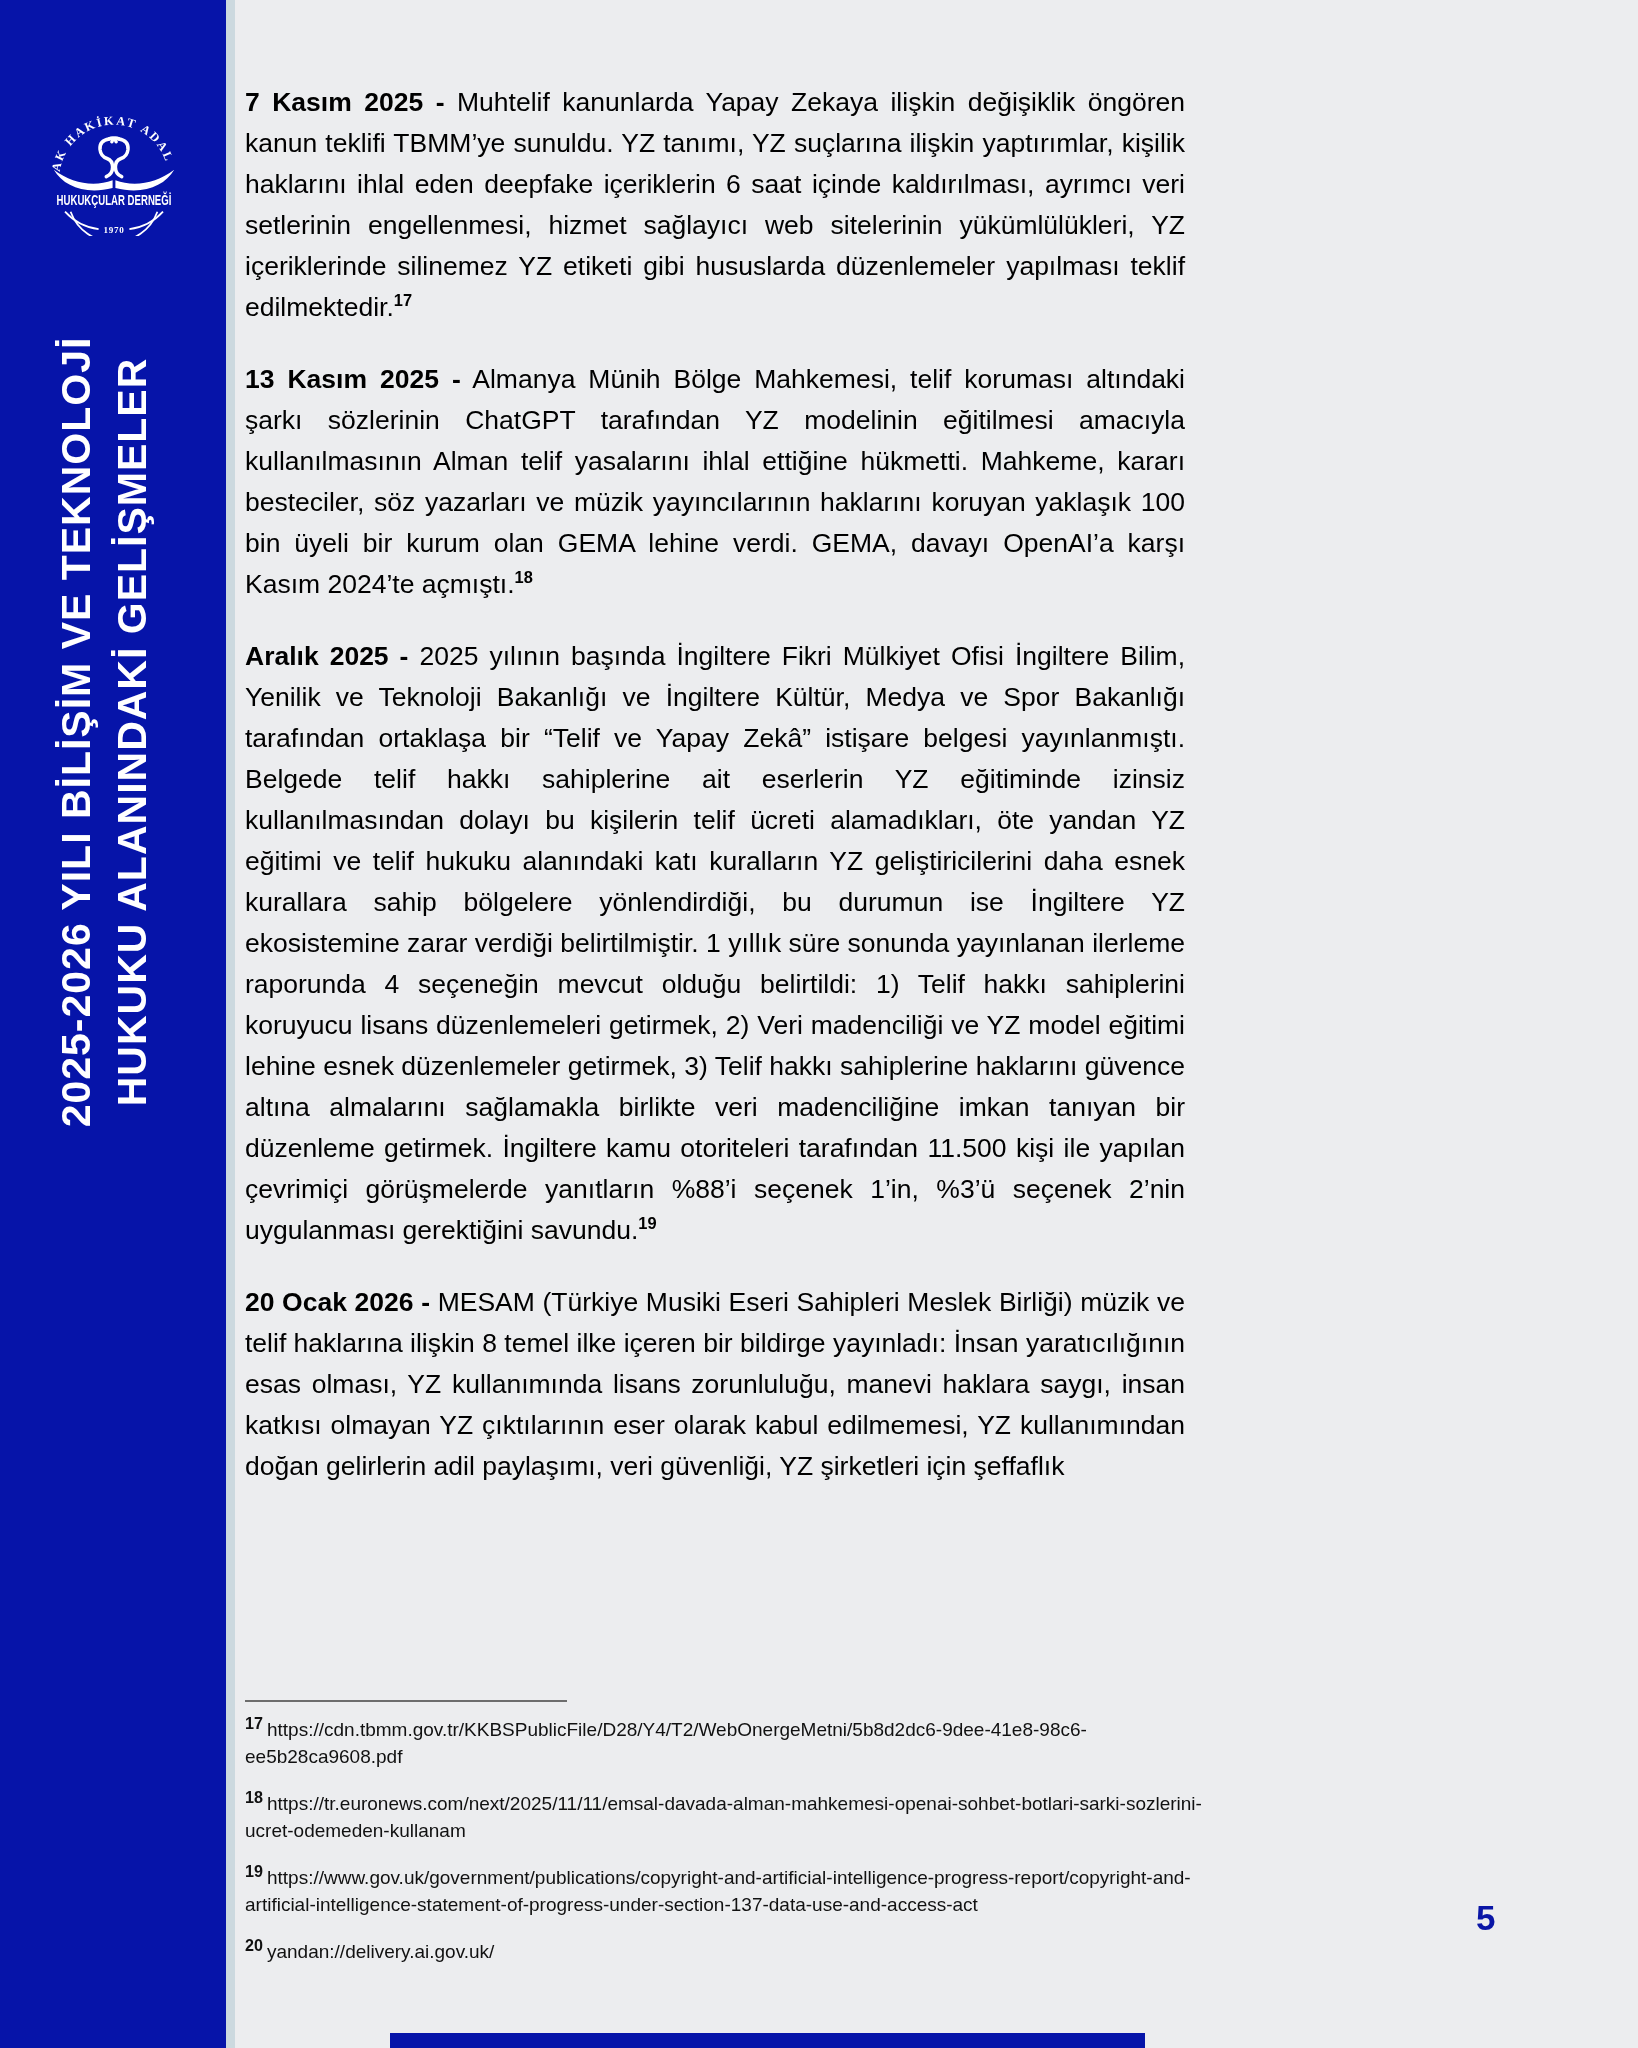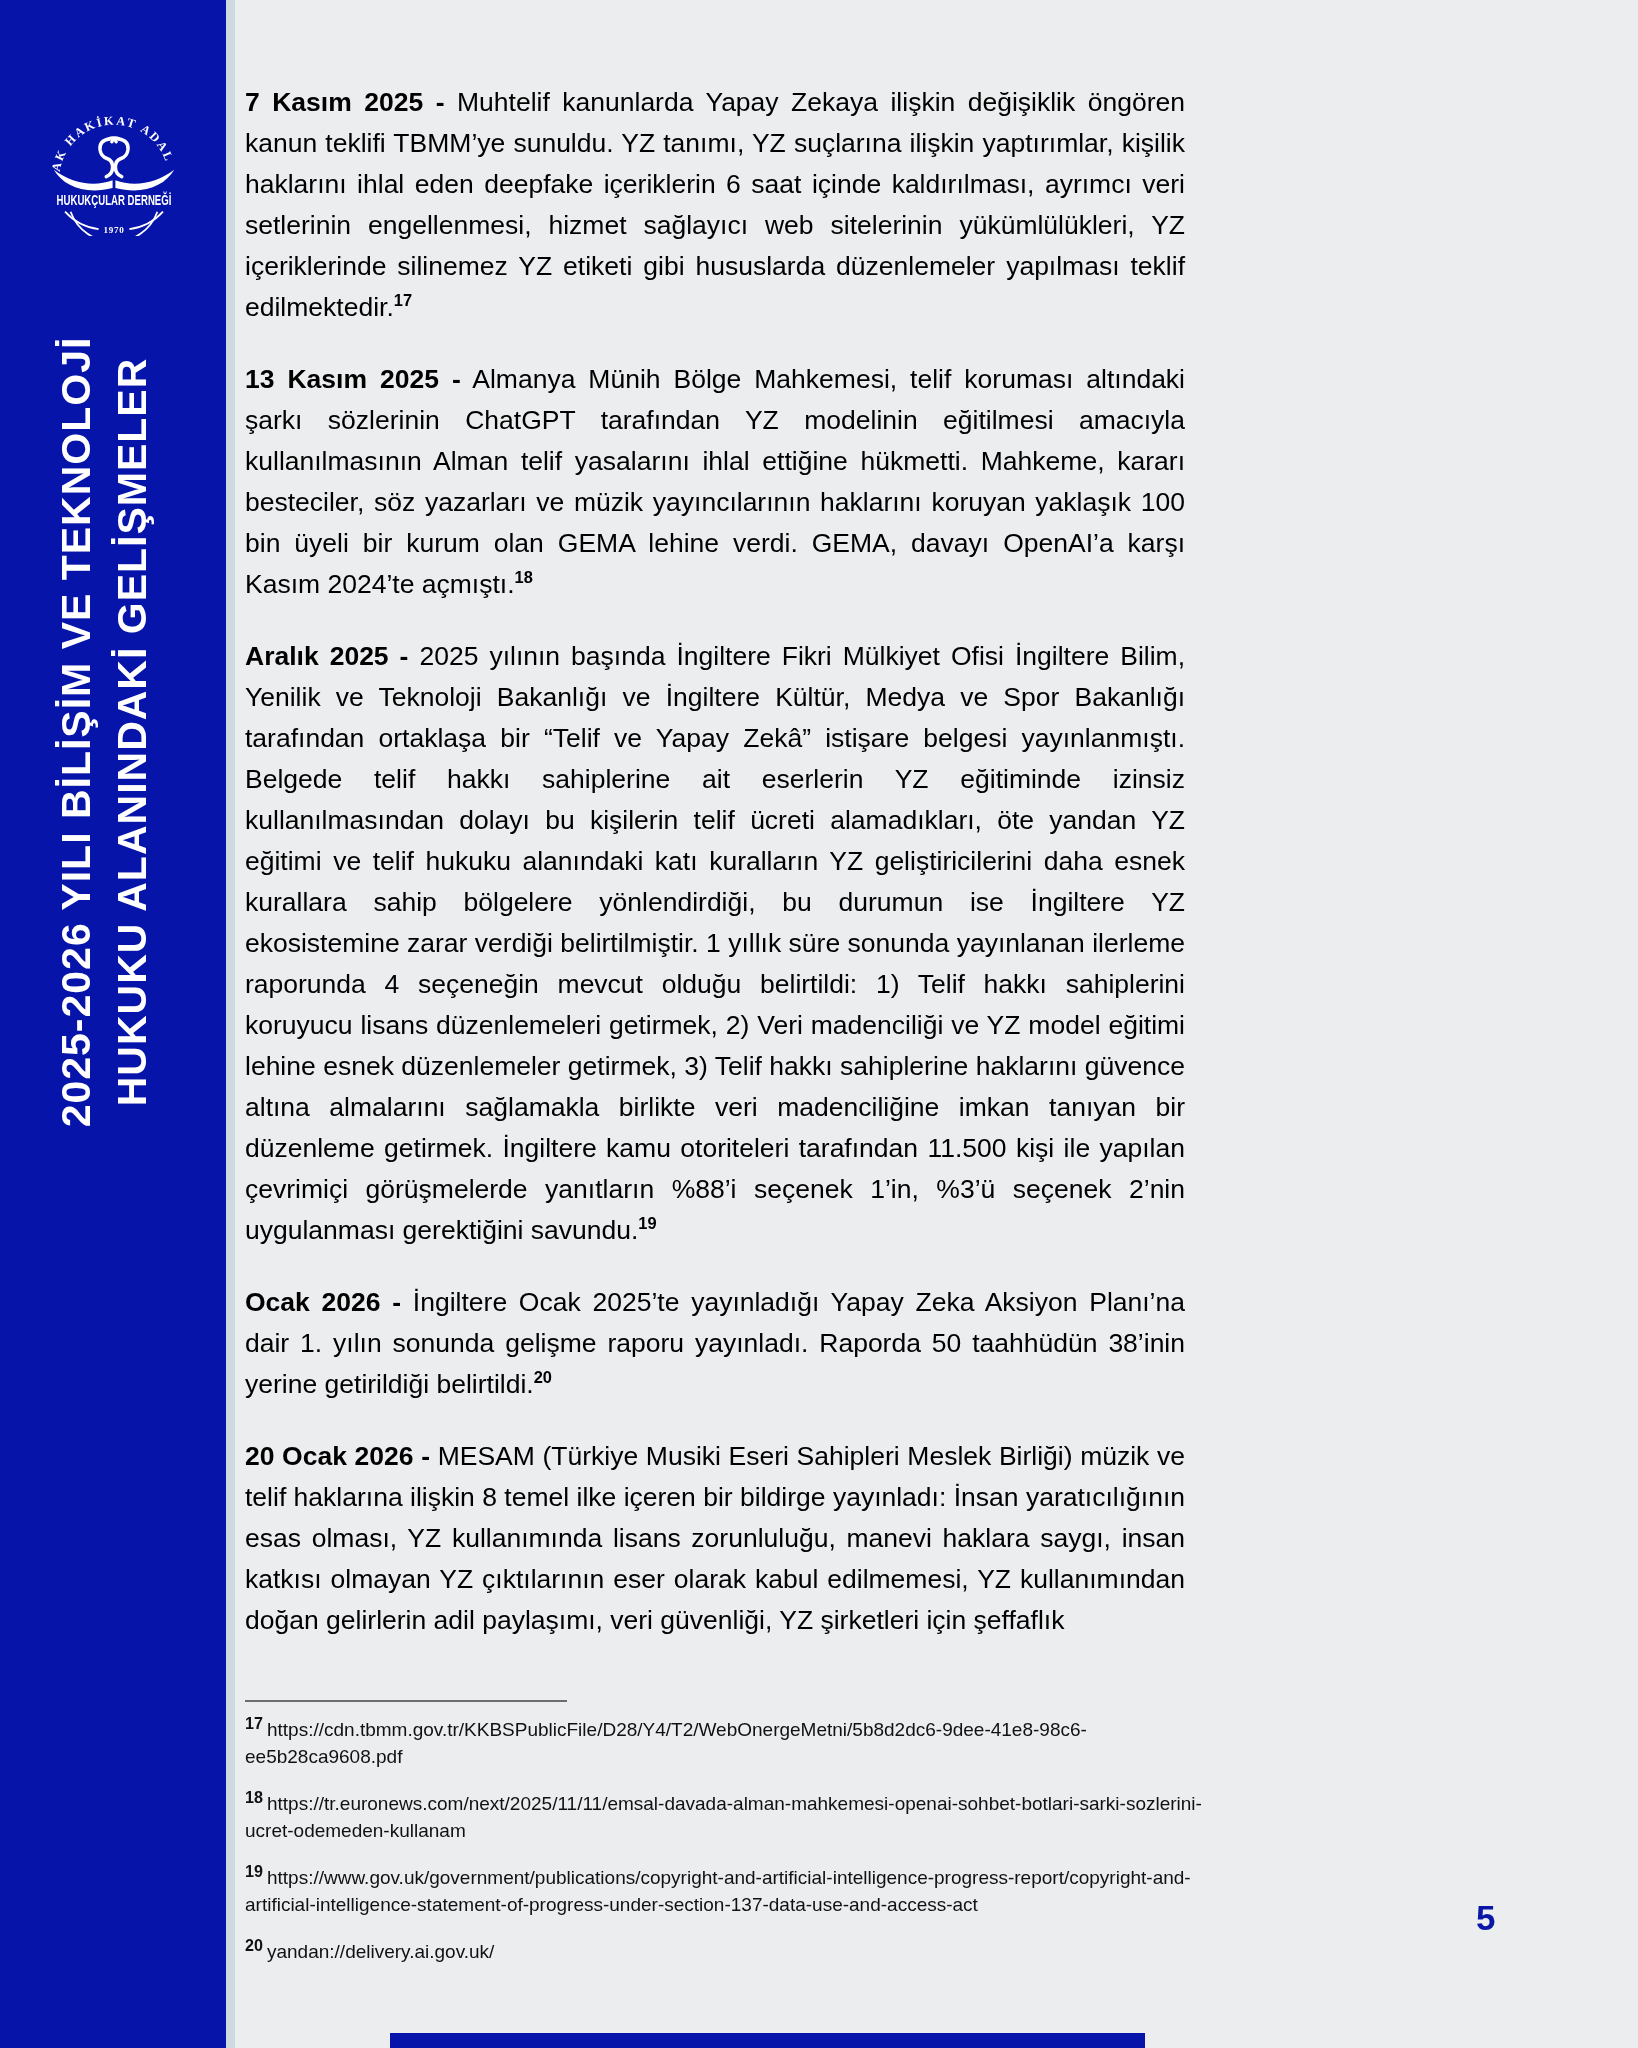--- a/index.html
+++ b/index.html
@@ -128,21 +128,20 @@
   <div class="side-divider"></div>
 
   <div class="content">
 
     <p><b>7 Kasım 2025 -</b> <span>Muhtelif kanunlarda Yapay Zekaya ilişkin değişiklik öngören kanun teklifi TBMM’ye sunuldu. YZ tanımı, YZ suçlarına ilişkin yaptırımlar, kişilik haklarını ihlal eden deepfake içeriklerin 6 saat içinde kaldırılması, ayrımcı veri setlerinin engellenmesi, hizmet sağlayıcı web sitelerinin yükümlülükleri, YZ içeriklerinde silinemez YZ etiketi gibi hususlarda düzenlemeler yapılması teklif edilmektedir.</span><sup class="ref">17</sup></p>
 
     <p><b>13 Kasım 2025 -</b> <span>Almanya Münih Bölge Mahkemesi, telif koruması altındaki şarkı sözlerinin ChatGPT tarafından YZ modelinin eğitilmesi amacıyla kullanılmasının Alman telif yasalarını ihlal ettiğine hükmetti. Mahkeme, kararı besteciler, söz yazarları ve müzik yayıncılarının haklarını koruyan yaklaşık 100 bin üyeli bir kurum olan GEMA lehine verdi. GEMA, davayı OpenAI’a karşı Kasım 2024’te açmıştı.</span><sup class="ref">18</sup></p>
 
     <p><b>Aralık 2025 -</b> <span>2025 yılının başında İngiltere Fikri Mülkiyet Ofisi İngiltere Bilim, Yenilik ve Teknoloji Bakanlığı ve İngiltere Kültür, Medya ve Spor Bakanlığı tarafından ortaklaşa bir “Telif ve Yapay Zekâ” istişare belgesi yayınlanmıştı. Belgede telif hakkı sahiplerine ait eserlerin YZ eğitiminde izinsiz kullanılmasından dolayı bu kişilerin telif ücreti alamadıkları, öte yandan YZ eğitimi ve telif hukuku alanındaki katı kuralların YZ geliştiricilerini daha esnek kurallara sahip bölgelere yönlendirdiği, bu durumun ise İngiltere YZ ekosistemine zarar verdiği belirtilmiştir. 1 yıllık süre sonunda yayınlanan ilerleme raporunda 4 seçeneğin mevcut olduğu belirtildi: 1) Telif hakkı sahiplerini koruyucu lisans düzenlemeleri getirmek, 2) Veri madenciliği ve YZ model eğitimi lehine esnek düzenlemeler getirmek, 3) Telif hakkı sahiplerine haklarını güvence altına almalarını sağlamakla birlikte veri madenciliğine imkan tanıyan bir düzenleme getirmek. İngiltere kamu otoriteleri tarafından 11.500 kişi ile yapılan çevrimiçi görüşmelerde yanıtların %88’i seçenek 1’in, %3’ü seçenek 2’nin uygulanması gerektiğini savundu.</span><sup class="ref">19</sup></p>
 
-    <p><b>Ocak 2026 -</b> <span>İngiltere Ocak 2025’te yayınladığı Yapay Zeka Aksiyon Planı’na dair 1. yılın sonunda gelişme raporu yayınladı. Raporda 50 taahhüdün 38’inin yerine getirildiği belirtildi.</span><sup class="ref">20</sup></p>
 
     <p><b>20 Ocak 2026 -</b> <span>MESAM (Türkiye Musiki Eseri Sahipleri Meslek Birliği) müzik ve telif haklarına ilişkin 8 temel ilke içeren bir bildirge yayınladı: İnsan yaratıcılığının esas olması, YZ kullanımında lisans zorunluluğu, manevi haklara saygı, insan katkısı olmayan YZ çıktılarının eser olarak kabul edilmemesi, YZ kullanımından doğan gelirlerin adil paylaşımı, veri güvenliği, YZ şirketleri için şeffaflık</span><sup class="ref"></sup></p>
 
   </div>
 
   <div class="footnotes">
     <hr class="fn-rule">
 
     <div class="fn"><sup>17</sup><span>https://cdn.tbmm.gov.tr/KKBSPublicFile/D28/Y4/T2/WebOnergeMetni/5b8d2dc6-9dee-41e8-98c6-ee5b28ca9608.pdf</span></div>
 

